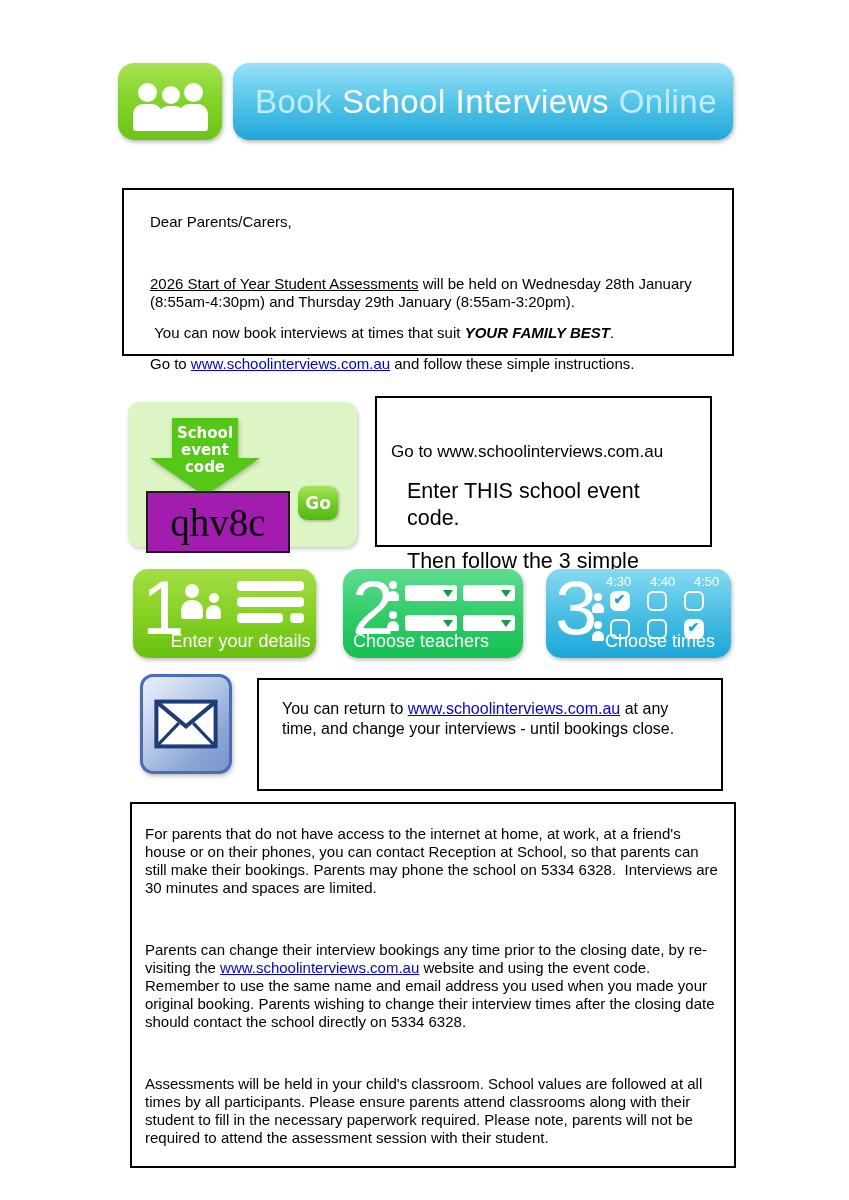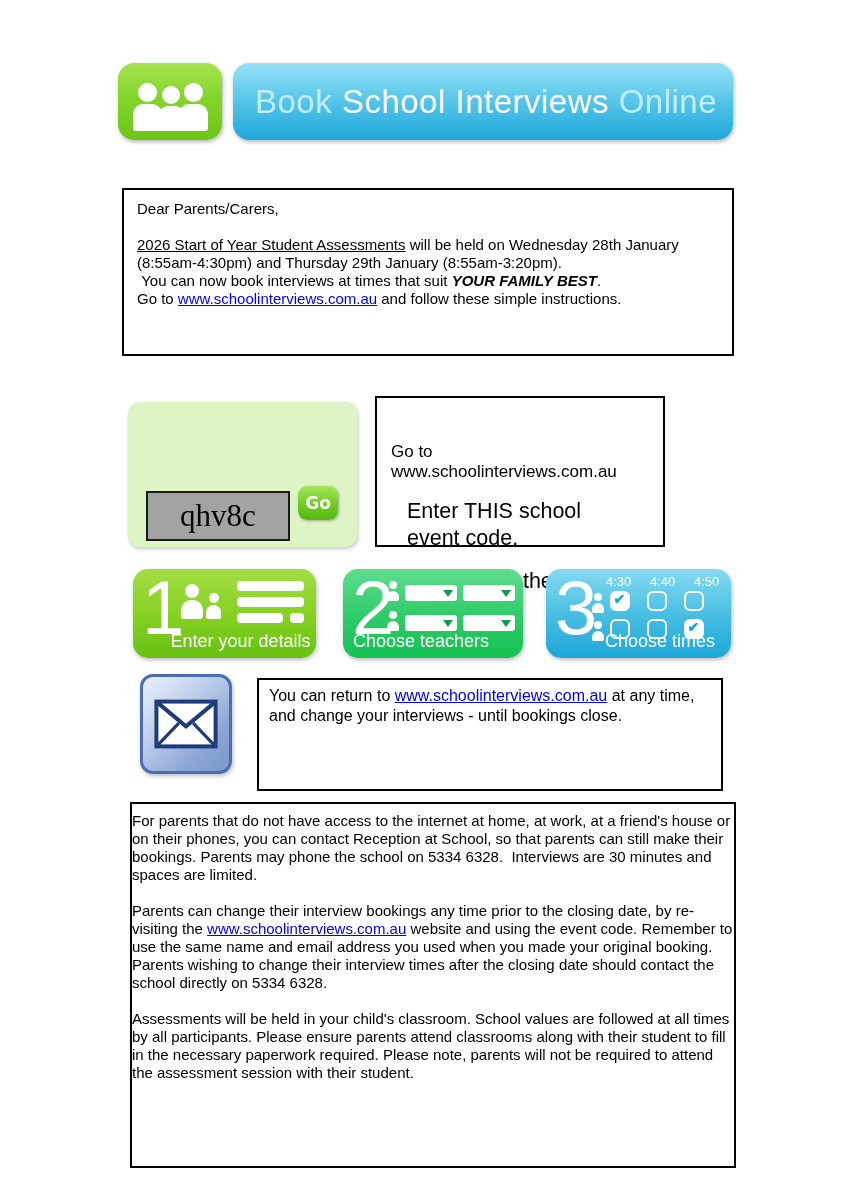--- a/index.html
+++ b/index.html
@@ -16,46 +16,46 @@
 
   .banner{position:absolute;left:233px;top:63px;width:500px;height:77px;border-radius:16px;
     background:linear-gradient(180deg,#97e1f8 0%,#55c5e9 50%,#1fa7da 100%);
     box-shadow:1px 2px 4px rgba(0,0,0,.30);display:flex;align-items:center;padding-left:22px;box-sizing:border-box;
     font-size:33px;letter-spacing:.5px;white-space:pre;}
   .banner .bl{color:#c3ecfa;}
   .banner .bw{color:#ffffff;}
 
   
   .obox{position:absolute;border:2px solid #000;background:#fff;box-sizing:border-box;}
-  .t{margin:0;white-space:pre-wrap;}
+  .t{margin:13px;white-space:pre-wrap;}
   .b{font-weight:normal;}
   .bi{font-weight:bold;font-style:italic;}
   .u{text-decoration:underline;}
   .red{color:#ff0000;font-weight:bold;}
   .link{color:#0000ee;text-decoration:underline;cursor:pointer;}
   sup{font-size:0.62em;}
   .blank{height:18px;}
 
   .intro{left:122px;top:188px;width:612px;height:168px;padding:10px 13px;font-size:15px;line-height:18px;}
 
   
   .code-panel{position:absolute;left:128px;top:402px;width:229px;height:145px;border-radius:12px;background:#ddf4c4;
     box-shadow:1px 2px 4px rgba(0,0,0,.22);}
   .arrow-wrap{position:absolute;left:22px;top:16px;width:110px;height:78px;filter:drop-shadow(1px 2px 2px rgba(0,0,0,.25));}
   .arrow-wrap svg{display:block;}
   .arrow-text{position:absolute;top:7px;left:0;width:100%;text-align:center;color:#fff;font-weight:bold;
     font-size:15px;line-height:17px;font-family:"DejaVu Sans",sans-serif;}
-  .code-input{position:absolute;left:18px;top:89px;width:144px;height:50px;background:#a3a3a3;border:2px solid #1a1a1a;
-    display:flex;align-items:center;justify-content:center;font-family:"Liberation Serif",serif;font-size:31px;box-sizing:border-box;}
+  .code-input{position:absolute;left:18px;top:89px;width:144px;height:62px;background:#a21caf;border:2px solid #1a1a1a;
+    display:flex;align-items:center;justify-content:center;font-family:"Liberation Serif",serif;font-size:39px;box-sizing:border-box;}
   .go-btn{position:absolute;left:170px;top:84px;width:40px;height:34px;border-radius:9px;
     background:linear-gradient(180deg,#a6e35c 0%,#6fcb22 55%,#54b713 100%);
     color:#fff;font-weight:bold;font-size:17px;display:flex;align-items:center;justify-content:center;
     box-shadow:1px 1px 3px rgba(0,0,0,.30);cursor:pointer;font-family:"DejaVu Sans",sans-serif;}
 
-  .instr{left:375px;top:396px;width:290px;height:151px;padding:44px 8px 0 14px;}
+  .instr{left:375px;top:396px;width:337px;height:151px;padding:44px 8px 0 14px;}
   .instr-line1{font-size:17px;margin:0 0 5px 0;}
   .instr-line2{font-size:21.5px;line-height:27px;margin:16px;}
 
   
   .step{position:absolute;top:569px;height:89px;border-radius:15px;box-shadow:1px 2px 4px rgba(0,0,0,.28);color:#fff;}
   .step1{left:133px;width:183px;background:linear-gradient(180deg,#a4dd45 0%,#84d021 55%,#67c011 100%);}
   .step2{left:343px;width:180px;background:linear-gradient(180deg,#5edd90 0%,#2ecb67 55%,#14c153 100%);}
   .step3{left:546px;width:185px;background:linear-gradient(180deg,#85daf1 0%,#45bce2 55%,#1ba7d8 100%);}
   .step-number{position:absolute;left:9px;top:-7px;font-size:76px;line-height:92px;color:#fff;}
   .step-label{position:absolute;bottom:6px;font-size:18px;color:#fff;}
@@ -119,20 +119,30 @@
   <div class="obox intro">
     <p class="t"><span>Dear Parents/Carers,</span></p>
     <div class="blank"></div>
     <p class="t"><span class="u">2026 Start of Year Student Assessments</span><span> will be held on </span><span class="b">Wednesday 28th January (8:55am-4:30pm) and Thursday 29th January (8:55am-3:20pm).</span></p>
     <p class="t"><span> You can now book interviews at times that suit </span><span class="bi">YOUR FAMILY BEST</span><span>.</span></p>
     <p class="t"><span>Go to </span><a class="link">www.schoolinterviews.com.au</a><span> and follow these simple instructions.</span></p>
     <div class="blank"></div>
   </div>
 
   <div class="code-panel">
+    <div class="arrow-wrap">
+      <svg width="110" height="78" viewBox="0 0 110 78">
+          <polygon points="22,0 88,0 88,40 110,40 55,78 0,40 22,40" fill="#55c817"></polygon>
+        </svg>
+      <div class="arrow-text">
+        <div>School</div>
+        <div>event</div>
+        <div>code</div>
+      </div>
+    </div>
     <div class="code-input">qhv8c</div>
     <div class="go-btn">Go</div>
   </div>
 
   <div class="obox instr">
     <p class="instr-line1">Go to www.schoolinterviews.com.au</p>
     <p class="instr-line2">Enter THIS school event code.</p>
     <p class="instr-line2">Then follow the 3 simple steps.</p>
   </div>
 

